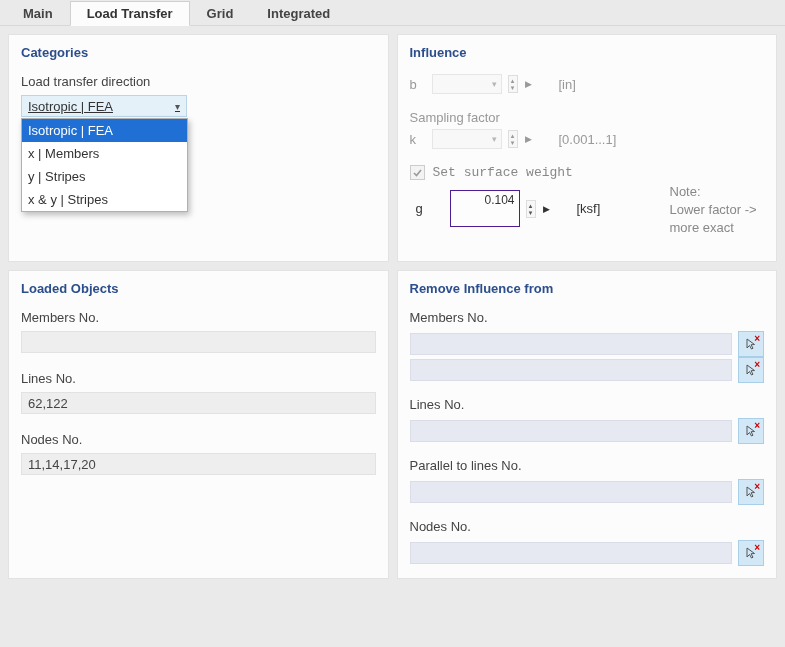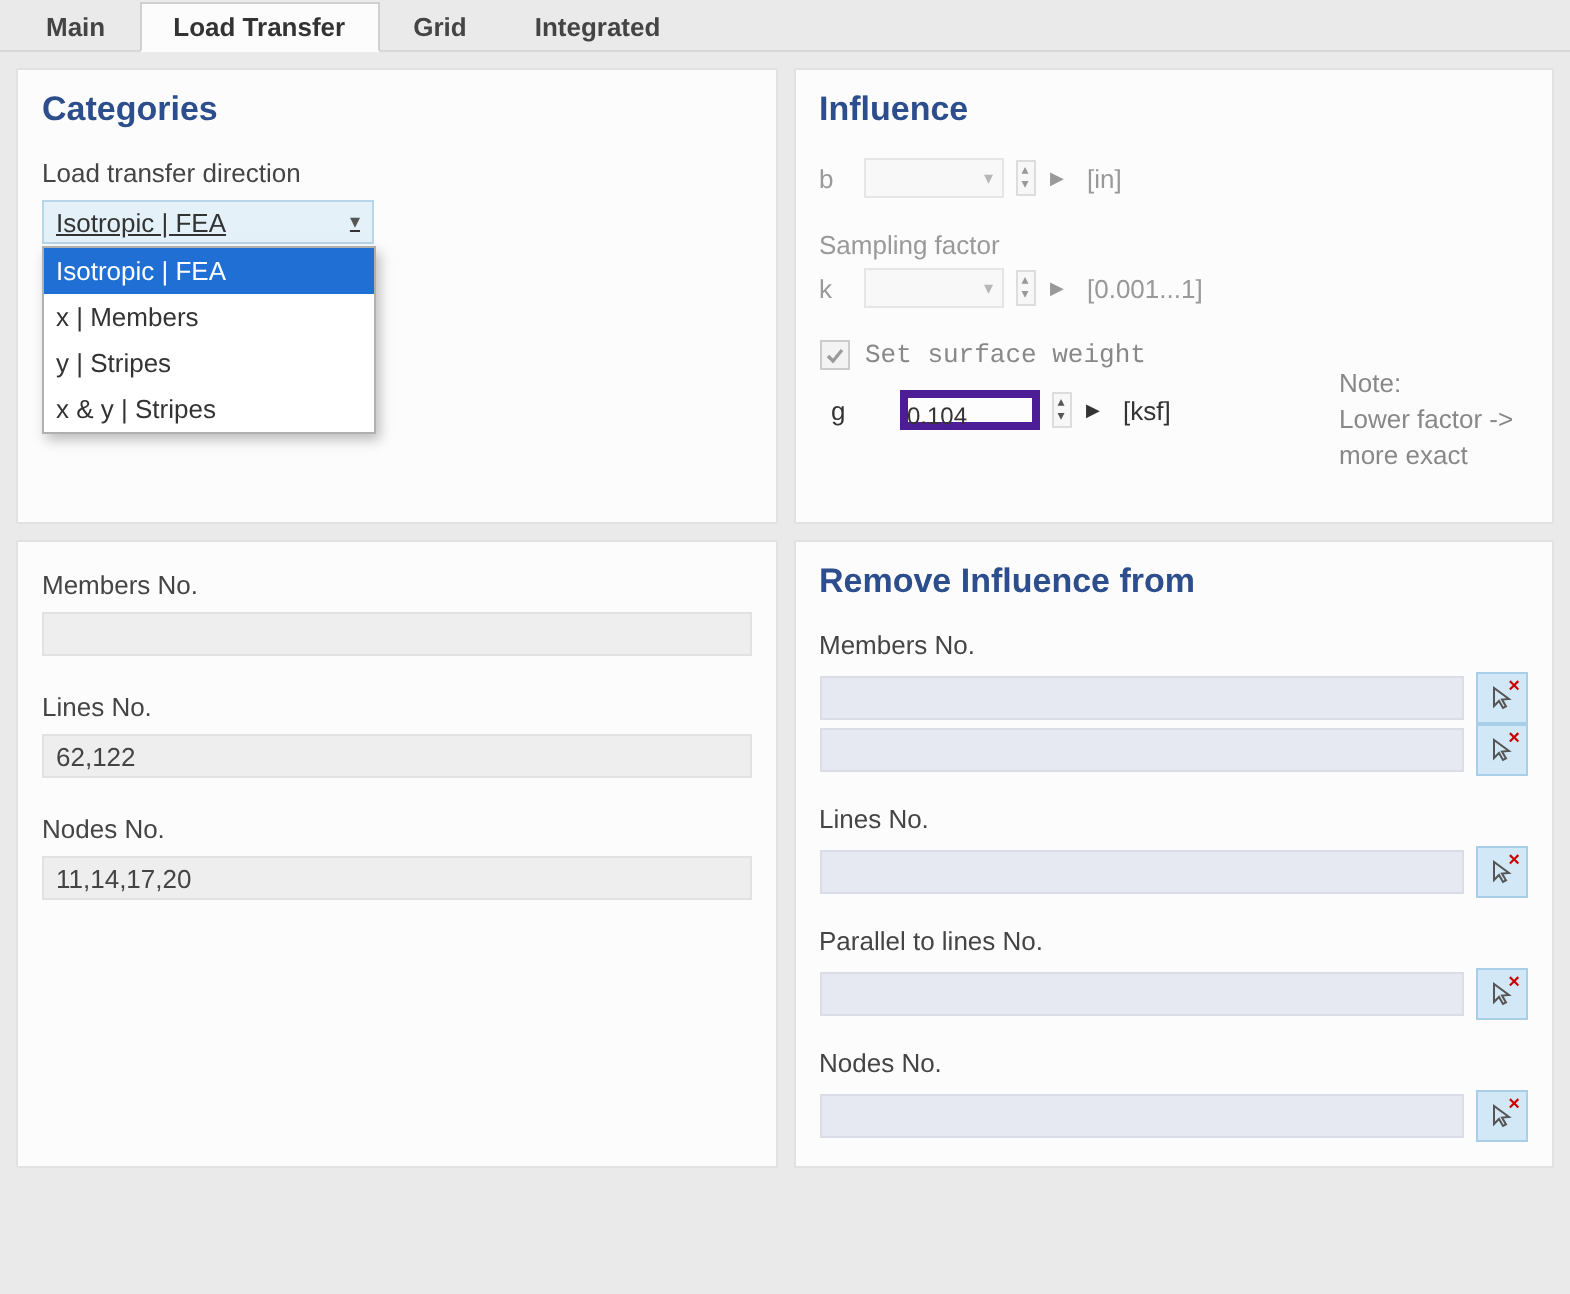--- a/index.html
+++ b/index.html
@@ -47,21 +47,21 @@
   }
   .panel {
     background: #fcfcfc;
     border: 1px solid #e2e2e2;
     padding: 10px 12px 12px 12px;
     position: relative;
   }
   .panel-title {
     color: #2c4e8c;
     font-weight: 600;
-    font-size: 17px;
+    font-size: 13px;
     margin-bottom: 14px;
   }
   .field-label {
     font-size: 13px;
     color: #444;
     margin-bottom: 6px;
     margin-top: 10px;
   }
   .field-label.first { margin-top: 4px; }
   .param-label {
@@ -115,21 +115,21 @@
   .play {
     color: #999;
     font-size: 9px;
     width: 10px;
     text-align: center;
   }
   .play.dark { color: #333; }
   .unit {
     color: #999;
     font-size: 13px;
-    margin-left: 4px;
+    margin-left: 19px;
   }
   .unit.dark { color: #333; }
   .note-box {
     position: absolute;
     top: 148px;
     left: 272px;
     font-size: 13px;
     color: #888;
     line-height: 1.4;
   }
@@ -147,24 +147,24 @@
     border: 1px solid #ccc;
     background: #f3f3f3;
     display: flex;
     align-items: center;
     justify-content: center;
   }
   .chk svg { display: block; }
   .chk-label { color: #888; font-size: 13px; }
   .num-input {
     width: 70px;
-    height: 20px;
-    border: 4px solid #4c1d95;
+    height: 37px;
+    border: 1px solid #4c1d95;
     background: #fdfdfd;
-    text-align: left;
+    text-align: right;
     padding-right: 4px;
     font-size: 12px;
     line-height: 18px;
     color: #333;
   }
   .text-input {
     width: 100%;
     height: 22px;
     border: 1px solid #e2e2e2;
     background: #eeeeee;
@@ -327,20 +327,21 @@
       <div class="stepper">
           <div style="color:#555">▴</div>
           <div style="color:#555">▾</div>
         </div>
       <span class="play dark">▶</span>
       <span class="unit dark">[ksf]</span>
     </div>
   </div>
 
   <div class="panel loaded-panel">
+    <div class="panel-title">Loaded Objects</div>
 
     <div class="field-label first">Members No.</div>
     <div class="text-input"></div>
 
     <div class="field-label">Lines No.</div>
     <div class="text-input">62,122</div>
 
     <div class="field-label">Nodes No.</div>
     <div class="text-input">11,14,17,20</div>
   </div>

